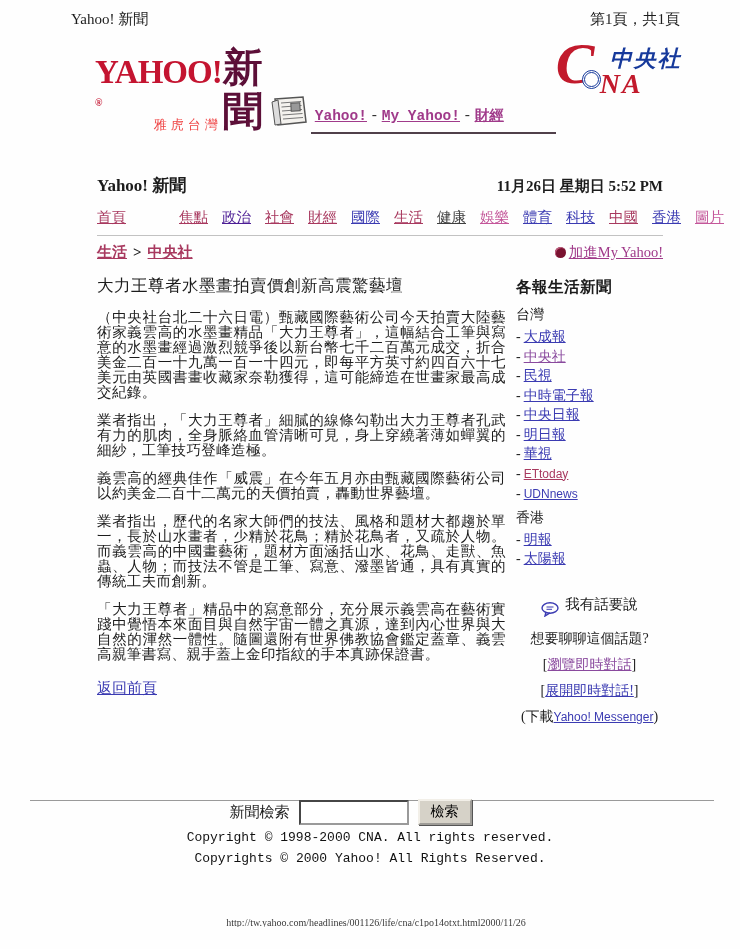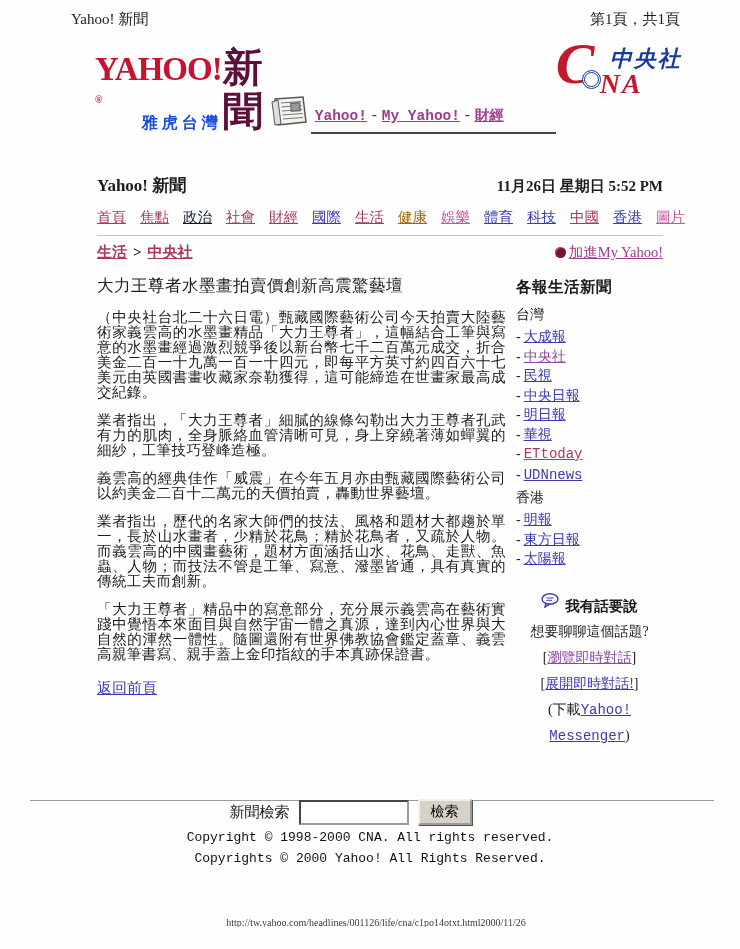--- a/index.html
+++ b/index.html
@@ -8,21 +8,21 @@
   a{text-decoration:underline;cursor:pointer;}
   
   .print-header{position:absolute;top:10px;left:71px;right:60px;display:flex;
                 justify-content:space-between;font-size:15px;}
   
   .masthead{position:absolute;top:46px;left:95px;right:48px;display:flex;align-items:flex-start;}
   .logo-group{display:flex;align-items:flex-end;}
   .yahoo-block{display:flex;flex-direction:column;align-items:flex-end;}
   .yahoo-word{font-size:33px;font-weight:bold;color:#c41430;line-height:30px;letter-spacing:-1px;transform:scaleY(1.05);}
   .yahoo-reg{font-size:10px;vertical-align:top;}
-  .yahoo-sub{font-size:16px;font-weight:bold;color:#1d4ed8;letter-spacing:4px;margin-top:-1px;}
+  .yahoo-sub{font-size:13px;font-weight:normal;color:#ef4444;letter-spacing:4px;margin-top:-1px;}
   .news-word{font-size:40px;font-weight:bold;color:#5c0f38;line-height:44px;margin-left:1px;letter-spacing:1px;}
   .paper-icon{margin:6px 0 2px 4px;}
   .mast-links{font-family:"Liberation Mono","DejaVu Sans Mono",monospace;font-size:14.5px;font-weight:bold;
               border-bottom:2px solid #50404a;padding:0 52px 7px 4px;margin-left:2px;white-space:nowrap;}
   .mast-sep{color:#333;font-weight:normal;padding:0 3px;}
   
   .cna-logo{margin-left:auto;position:relative;width:150px;height:56px;margin-top:2px;}
   .cna-c{position:absolute;left:0;top:-14px;font-size:58px;font-weight:bold;font-style:italic;color:#c21a2c;line-height:60px;}
   .cna-globe{position:absolute;left:26px;top:22px;width:13px;height:13px;border:3px double #16399b;border-radius:50%;background:#fff;}
   .cna-cn{position:absolute;left:54px;top:-4px;font-size:22px;font-weight:bold;font-style:italic;color:#16399b;letter-spacing:2px;white-space:nowrap;}
@@ -43,23 +43,23 @@
   .article{width:409px;}
   .article-title{font-size:16.5px;font-weight:normal;letter-spacing:0.5px;}
   .article p{font-size:14.5px;line-height:15px;text-align:justify;margin:13px 0 0 0;letter-spacing:0.4px;}
   .back-link{display:inline-block;margin-top:17px;font-size:15px;}
   
   .sidebar{width:147px;margin-left:10px;font-size:14px;}
   .sb-title{font-weight:bold;font-size:15.5px;margin:2px 0 8px 0;letter-spacing:0.5px;}
   .sb-region{margin:4px 0 3px 0;font-size:14px;}
   .sb-item{line-height:19.5px;white-space:nowrap;}
   .sb-dash{color:#222;padding-right:3px;}
-  .c-mono{font-family:Liberation Mono, monospace;font-size:14px;}
+  .c-mono{font-family:Liberation Sans, sans-serif;font-size:12px;}
   .chat{text-align:center;margin-top:22px;line-height:26px;font-size:14px;}
-  .chat-title{font-weight:bold;font-size:14.5px;display:inline-flex;align-items:flex-start;gap:5px;}
+  .chat-title{font-weight:normal;font-size:14.5px;display:inline-flex;align-items:flex-end;gap:5px;}
   .bracket{color:#222;}
   
   .bottom-rule{position:absolute;top:792px;left:30px;right:26px;border:none;border-top:1px solid #9a9a9a;}
   .search-row{position:absolute;top:799px;left:0;width:701px;display:flex;justify-content:center;
               align-items:center;gap:9px;font-size:15px;}
   .search-input{width:102px;height:19px;border:2px inset #9a9a9a;background:#fff;font-size:13px;}
   .search-btn{font-size:14px;padding:2px 11px;background:#d6d2c8;border:2px outset #f2efe8;
               box-shadow:1px 1px 0 #555;font-family:"Liberation Sans","DejaVu Sans",sans-serif;cursor:pointer;}
   .copyright{position:absolute;top:827px;left:0;width:740px;text-align:center;
              font-family:"Liberation Mono","DejaVu Sans Mono",monospace;font-size:13px;line-height:21px;color:#111;}
@@ -112,27 +112,27 @@
   </div>
 
   <div class="content">
     <div class="content-header">
       <span class="content-title">Yahoo! 新聞</span>
       <span class="content-date">11月26日 星期日 5:52 PM</span>
     </div>
 
     <div class="nav">
       <a style="color: rgb(168, 57, 95);">首頁</a>
-      <a style="color: rgb(168, 57, 95);">焦點</a>
-      <a style="color: #0f172a;">政治</a>
+      <a style="color: rgb(168, 57, 95); margin-left: 39px;">焦點</a>
+      <a style="color: #4c1d95;">政治</a>
       <a style="color: rgb(168, 57, 95);">社會</a>
       <a style="color: rgb(168, 57, 95);">財經</a>
       <a style="color: rgb(59, 59, 178);">國際</a>
       <a style="color: rgb(168, 57, 95);">生活</a>
-      <a style="color: #a16207; text-align: right;">健康</a>
+      <a style="color: #404040; text-align: right;">健康</a>
       <a style="color: rgb(196, 87, 154);">娛樂</a>
       <a style="color: rgb(59, 59, 178);">體育</a>
       <a style="color: rgb(59, 59, 178);">科技</a>
       <a style="color: rgb(168, 57, 95);">中國</a>
       <a style="color: rgb(59, 59, 178);">香港</a>
       <a style="color: rgb(196, 87, 154);">圖片</a>
     </div>
     <hr class="nav-rule">
 
     <div class="breadcrumb-row">
@@ -157,29 +157,29 @@
         <a class="back-link" style="color: rgb(59, 59, 178);">返回前頁</a>
       </div>
 
       <div class="sidebar">
         <div class="sb-title">各報生活新聞</div>
 
         <div class="sb-region">台灣</div>
         <div class="sb-item"><span class="sb-dash">-</span><a style="color: rgb(59, 59, 178);">大成報</a></div>
         <div class="sb-item"><span class="sb-dash">-</span><a style="color: rgb(138, 74, 158);">中央社</a></div>
         <div class="sb-item"><span class="sb-dash">-</span><a style="color: rgb(59, 59, 178);">民視</a></div>
+        <div class="sb-item"><span class="sb-dash">-</span><a style="color: rgb(59, 59, 178);">中時電子報</a></div>
         <div class="sb-item"><span class="sb-dash">-</span><a style="color: rgb(59, 59, 178);">中央日報</a></div>
         <div class="sb-item"><span class="sb-dash">-</span><a style="color: rgb(59, 59, 178);">明日報</a></div>
         <div class="sb-item"><span class="sb-dash">-</span><a style="color: rgb(59, 59, 178);">華視</a></div>
         <div class="sb-item"><span class="sb-dash">-</span><a class="c-mono" style="color: rgb(168, 57, 95);">ETtoday</a></div>
         <div class="sb-item"><span class="sb-dash">-</span><a class="c-mono" style="color: rgb(59, 59, 178);">UDNnews</a></div>
 
         <div class="sb-region">香港</div>
         <div class="sb-item"><span class="sb-dash">-</span><a style="color: rgb(59, 59, 178);">明報</a></div>
-        <div class="sb-item"><span class="sb-dash">-</span><a style="color: rgb(59, 59, 178);">東方日報</a></div>
         <div class="sb-item"><span class="sb-dash">-</span><a style="color: rgb(59, 59, 178);">太陽報</a></div>
 
         <div class="chat">
           <span class="chat-title">
             <svg width="19" height="15" viewBox="0 0 19 15">
               <ellipse cx="9" cy="6" rx="8" ry="5.2" fill="none" stroke="#3b3bb2" stroke-width="1.4"></ellipse>
               <path d="M5 10 L4 14 L9 10.8" fill="none" stroke="#3b3bb2" stroke-width="1.4"></path>
               <line x1="5.5" y1="5" x2="12.5" y2="5" stroke="#3b3bb2" stroke-width="1"></line>
               <line x1="5.5" y1="7.3" x2="11" y2="7.3" stroke="#3b3bb2" stroke-width="1"></line>
             </svg>

